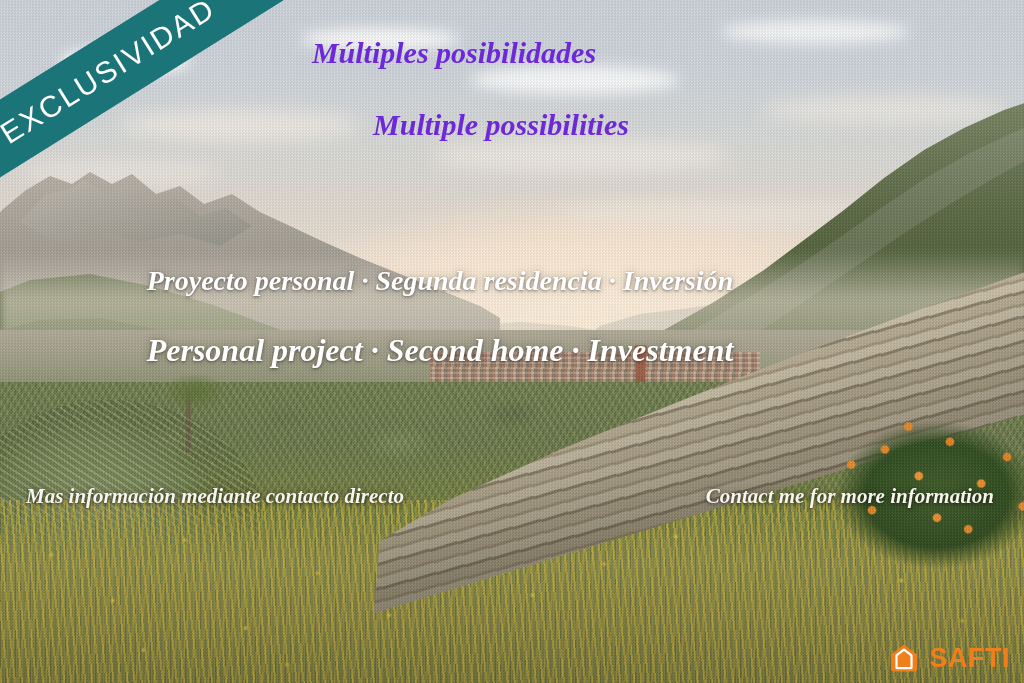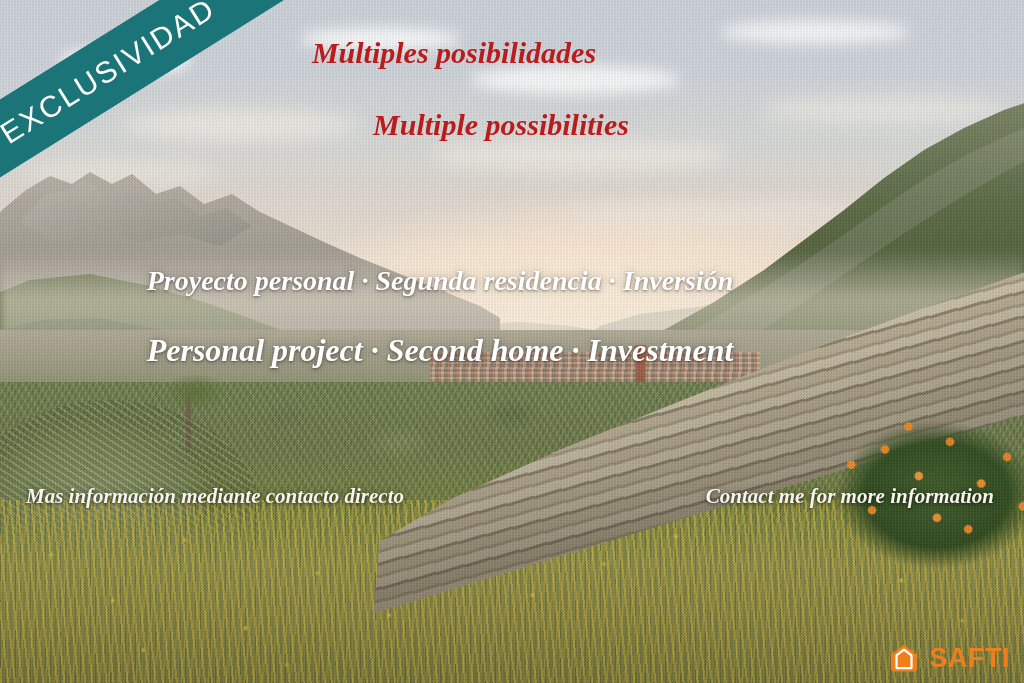--- a/index.html
+++ b/index.html
@@ -208,21 +208,21 @@
     font-family:"Liberation Sans", sans-serif;
     font-size:30px;
     font-weight:400;
     letter-spacing:2.2px;
     white-space:nowrap;
   }
 
   
   .t-dark{
     position:absolute;left:0;width:908px;text-align:center;
-    color:#b91c1c;font-style:italic;font-weight:bold;
+    color:#6d28d9;font-style:italic;font-weight:bold;
   }
   .t-light{
     position:absolute;width:880px;text-align:center;
     color:#ffffff;font-style:italic;font-weight:bold;
     text-shadow:0 1px 3px rgba(0,0,0,.45), 0 0 10px rgba(0,0,0,.25);
   }
   .headline-es{top:36px;font-size:30px;}
   .headline-en{top:108px;font-size:30px;margin-left:47px;}
   .mid-es{left:0;top:265px;font-size:28px;}
   .mid-en{left:0;top:332px;font-size:32px;}

